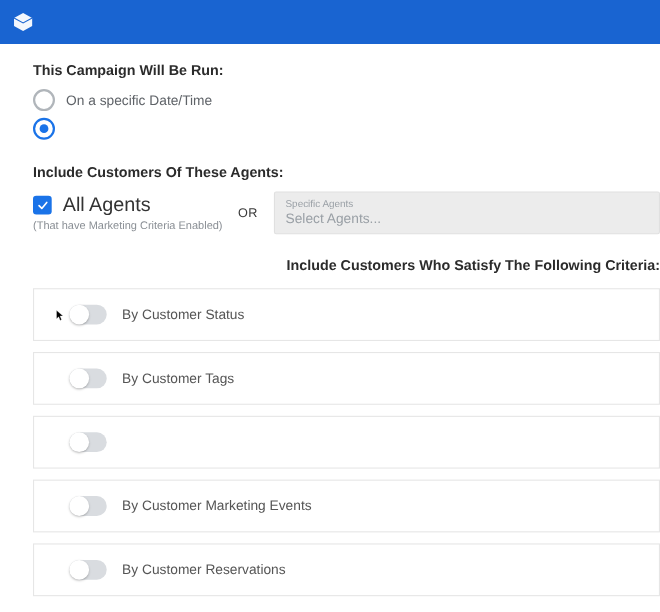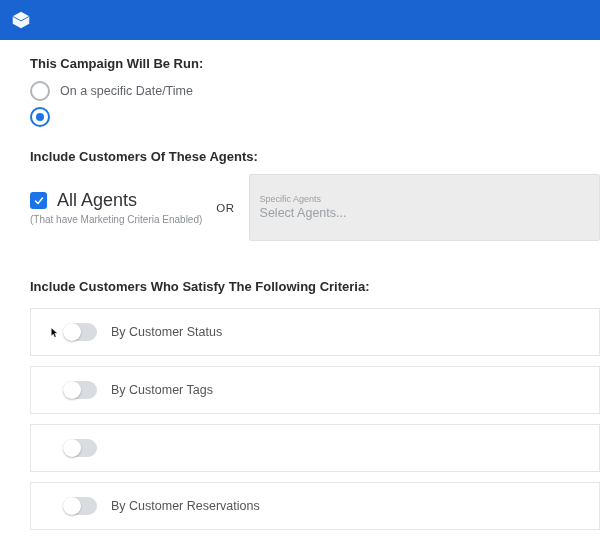--- a/index.html
+++ b/index.html
@@ -22,21 +22,21 @@
   .agents-row { display:flex; align-items:center; margin-top:10px; }
   .checkbox-block { display:flex; flex-direction:column; }
   .checkbox-line { display:flex; align-items:center; font-size:18px; color:#333; }
   .checkbox { width:17px; height:17px; border-radius:3px; background:#1a73e8; margin-right:10px; display:inline-flex; align-items:center; justify-content:center; color:#fff; cursor:pointer; }
   .checkbox svg { width:12px; height:12px; }
   .hint { font-size:10px; color:#8a8f95; margin-top:3px; margin-left:0; }
 
   .or-label { font-size:11.5px; color:#393939; margin: 0 14px; letter-spacing:0.5px; }
 
   .select-wrap { flex:1; }
-  .select-box { background:#ececec; border:1px solid #e0e0e0; border-radius:2px; padding:20px 10px; min-height:34px; width:100%; box-sizing:border-box; cursor:pointer; }
+  .select-box { background:#ececec; border:1px solid #e0e0e0; border-radius:2px; padding:6px 10px; min-height:34px; width:100%; box-sizing:border-box; cursor:pointer; }
   .select-caption { font-size:9px; color:#9aa0a6; line-height:1; }
   .select-value { font-size:12.5px; color:#9aa0a6; margin-top:2px; }
 
   
   .criteria-list { margin-top:14px; }
   .criteria-item {
     border:1px solid #e6e6e6;
     padding:14px 32px;
     display:flex;
     align-items:center;
@@ -101,21 +101,21 @@
     </div>
     <div class="or-label">OR</div>
     <div class="select-wrap">
       <div class="select-box">
         <div class="select-caption">Specific Agents</div>
         <div class="select-value">Select Agents...</div>
       </div>
     </div>
   </div>
 
-  <div class="section-heading" style="margin-top:38px;">Include Customers Who Satisfy The Following Criteria:</div>
+  <div class="section-heading" style="margin-top:20px;text-align:right;">Include Customers Who Satisfy The Following Criteria:</div>
   <div class="criteria-list" id="criteria-list">
       <div class="criteria-item">
         <span class="toggle">
           <span class="knob"></span>
         </span>
         <span class="label">By Customer Status</span>
         <span class="cursor-icon"><svg viewBox="0 0 24 24">
             <path d="M8 3 L8 15 L11 12 L13 17 L15 16 L13 11 L17 11 Z" fill="#000" stroke="#fff" stroke-width="0.5"></path>
           </svg></span>
       </div>
@@ -127,17 +127,23 @@
       </div>
       <div class="criteria-item">
         <span class="toggle">
           <span class="knob"></span>
         </span>
       </div>
       <div class="criteria-item">
         <span class="toggle">
           <span class="knob"></span>
         </span>
+        <span class="label">By Customer Marketing Events</span>
+      </div>
+      <div class="criteria-item">
+        <span class="toggle">
+          <span class="knob"></span>
+        </span>
         <span class="label">By Customer Reservations</span>
       </div>
     </div>
 
 </div>
 
 </body></html>

